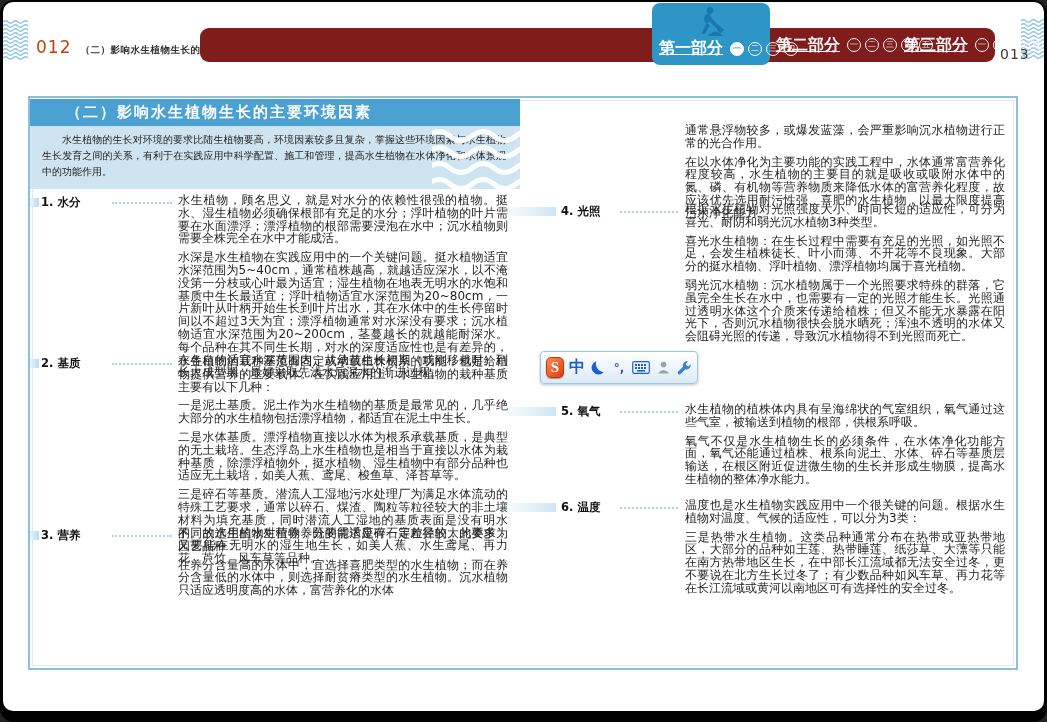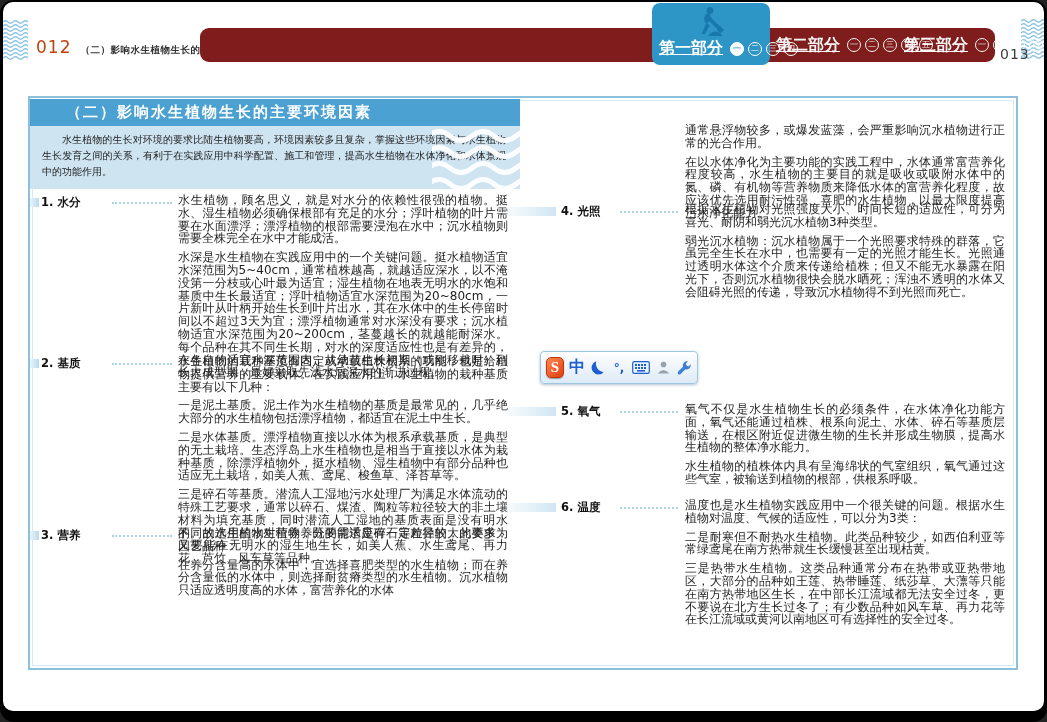--- a/index.html
+++ b/index.html
@@ -198,41 +198,41 @@
       <p>在以水体净化为主要功能的实践工程中，水体通常富营养化程度较高，水生植物的主要目的就是吸收或吸附水体中的氮、磷、有机物等营养物质来降低水体的富营养化程度，故应该优先选用耐污性强、喜肥的水生植物，以最大限度提高污水净化能力。</p>
     </div>
   </div>
 
   <div class="sec" style="top:203px;">
     <span class="strip r"></span>
     <span class="sec-label r"><span>4.</span>&nbsp;<span>光照</span></span>
     <span class="leader r"></span>
     <div class="sec-body r">
       <p>根据水生植物对光照强度大小、时间长短的适应性，可分为喜光、耐阴和弱光沉水植物3种类型。</p>
+      <p>喜光水生植物：在生长过程中需要有充足的光照，如光照不足，会发生植株徒长、叶小而薄、不开花等不良现象。大部分的挺水植物、浮叶植物、漂浮植物均属于喜光植物。</p>
       <p>弱光沉水植物：沉水植物属于一个光照要求特殊的群落，它虽完全生长在水中，也需要有一定的光照才能生长。光照通过透明水体这个介质来传递给植株；但又不能无水暴露在阳光下，否则沉水植物很快会脱水晒死；浑浊不透明的水体又会阻碍光照的传递，导致沉水植物得不到光照而死亡。</p>
     </div>
   </div>
 
   <div class="sec" style="top:403px;">
     <span class="strip r"></span>
     <span class="sec-label r"><span>5.</span>&nbsp;<span>氧气</span></span>
     <span class="leader r"></span>
     <div class="sec-body r">
+      <p>水生植物的植株体内具有呈海绵状的气室组织，氧气通过这些气室，被输送到植物的根部，供根系呼吸。</p>
       <p>氧气不仅是水生植物生长的必须条件，在水体净化功能方面，氧气还能通过植株、根系向泥土、水体、碎石等基质层输送，在根区附近促进微生物的生长并形成生物膜，提高水生植物的整体净水能力。</p>
-      <p>水生植物的植株体内具有呈海绵状的气室组织，氧气通过这些气室，被输送到植物的根部，供根系呼吸。</p>
     </div>
   </div>
 
   <div class="sec" style="top:499px;">
     <span class="strip r"></span>
     <span class="sec-label r"><span>6.</span>&nbsp;<span>温度</span></span>
     <span class="leader r"></span>
     <div class="sec-body r">
       <p>温度也是水生植物实践应用中一个很关键的问题。根据水生植物对温度、气候的适应性，可以分为3类：</p>
-      <p>二是耐寒但不耐热水生植物。此类品种较少，如西伯利亚等常绿鸢尾在南方热带就生长缓慢甚至出现枯黄。</p>
       <p>三是热带水生植物。这类品种通常分布在热带或亚热带地区，大部分的品种如王莲、热带睡莲、纸莎草、大薸等只能在南方热带地区生长，在中部长江流域都无法安全过冬，更不要说在北方生长过冬了；有少数品种如风车草、再力花等在长江流域或黄河以南地区可有选择性的安全过冬。</p>
     </div>
   </div>
 
   <div class="ime">
     <div class="sogou-logo">S</div>
     <div class="ime-btn zh-mode">中</div>
     <div class="ime-btn">
       <svg width="16" height="16" viewBox="0 0 16 16">
           <path d="M10.5 1.5 A6.8 6.8 0 1 0 10.5 14.5 A8.2 8.2 0 0 1 10.5 1.5 Z" fill="#1d5fd0" transform="rotate(-35 8 8)"></path>

